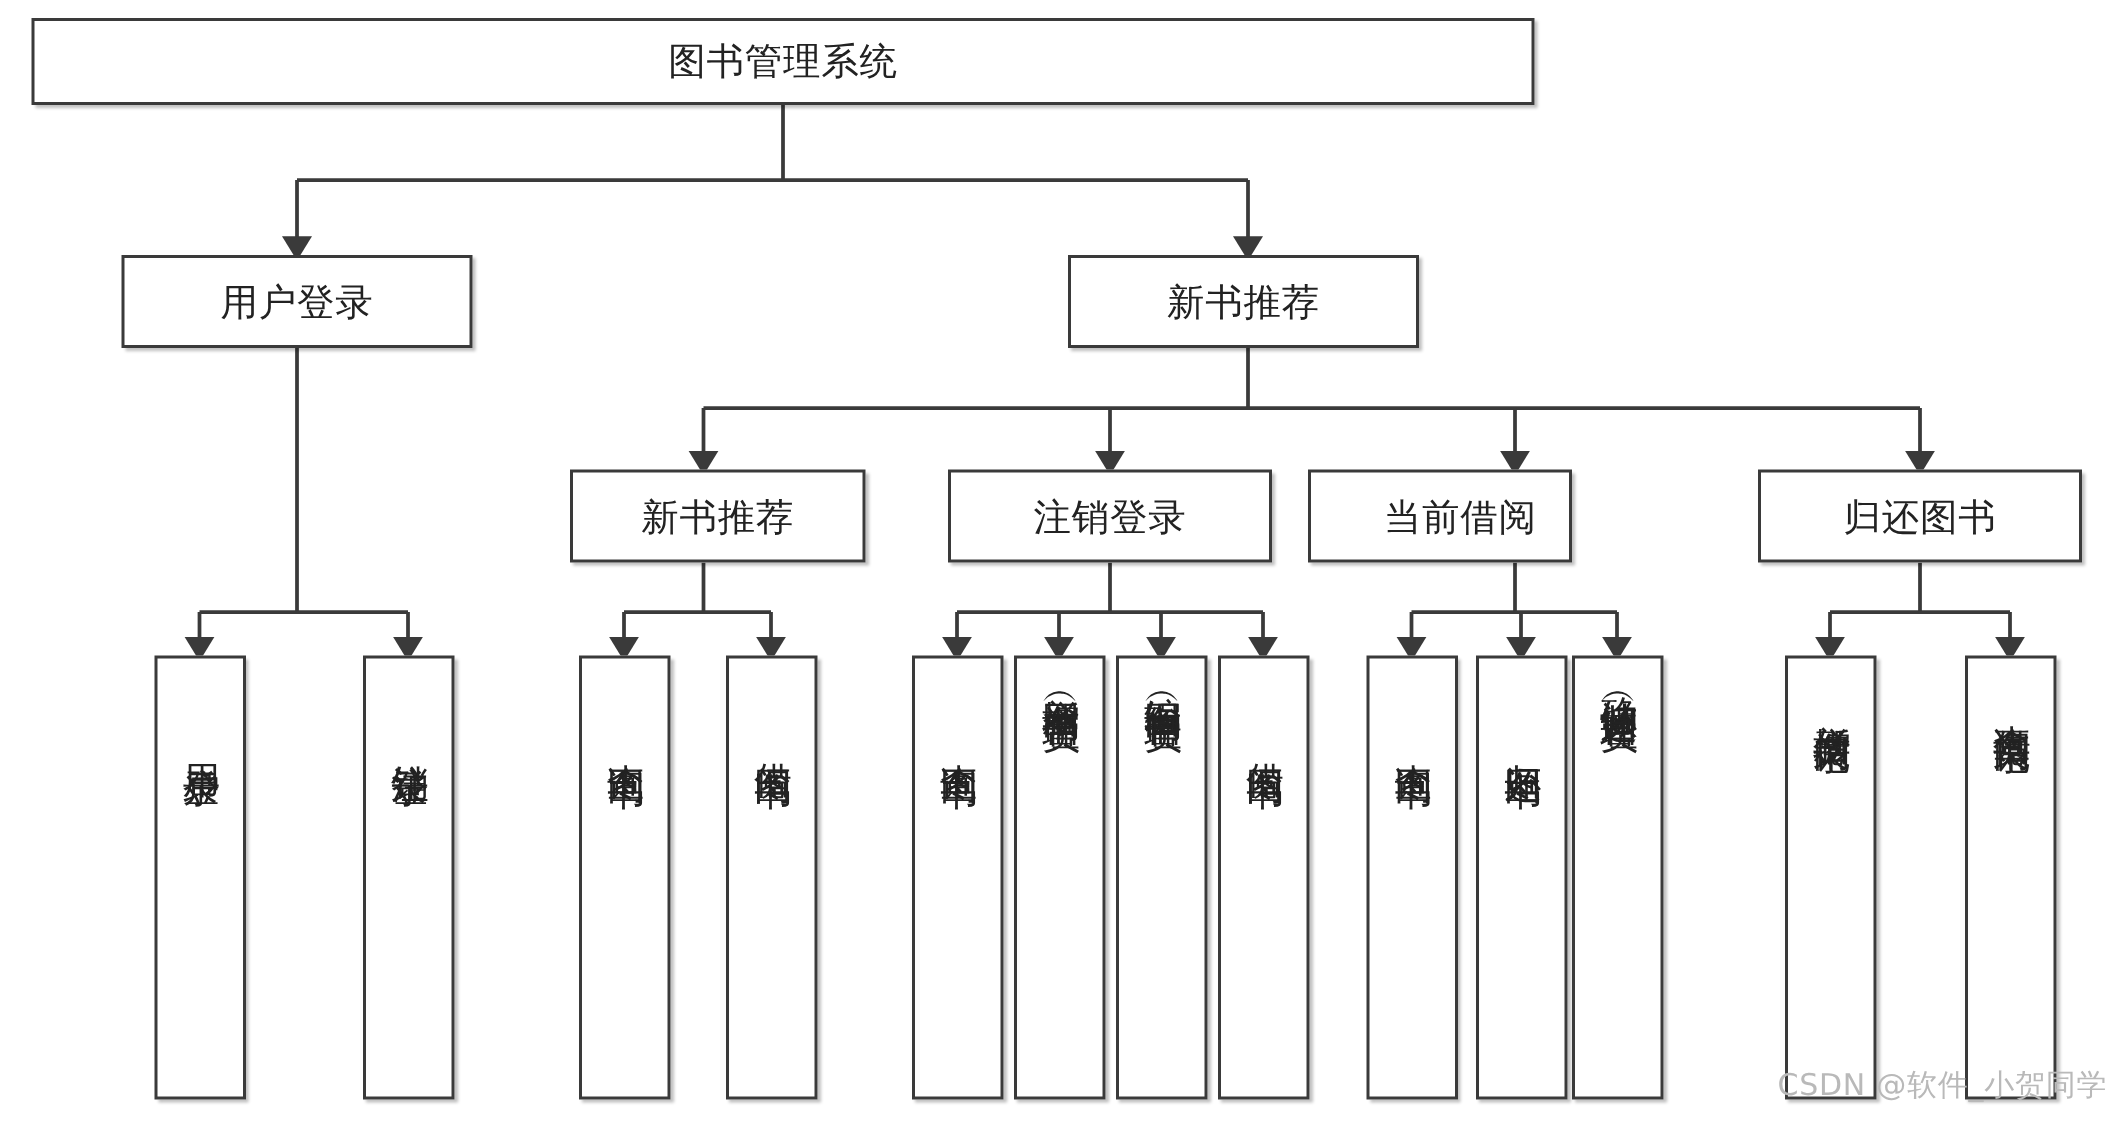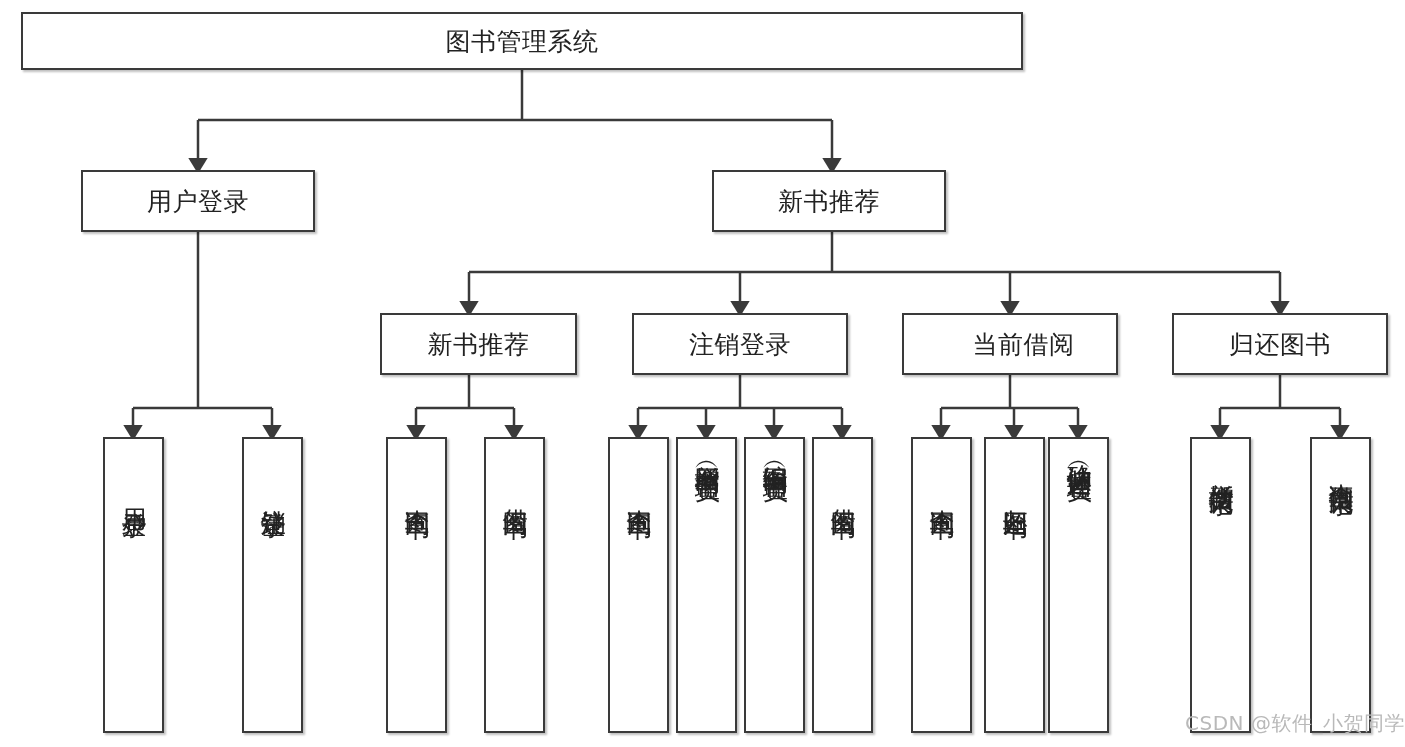--- a/index.html
+++ b/index.html
@@ -148,21 +148,21 @@
   <div class="node horizontal" style="left:712px; top:170px; width:234px; height:62px;">
     <span class="node-label">新书推荐</span>
   </div>
 
   <div class="node horizontal" style="left:380px; top:313px; width:197px; height:62px;">
     <span class="node-label">新书推荐</span>
   </div>
   <div class="node horizontal" style="left:632px; top:313px; width:216px; height:62px;">
     <span class="node-label">注销登录</span>
   </div>
-  <div class="node horizontal" style="left:902px; top:313px; width:216px; height:62px;padding-left:27px;">
+  <div class="node horizontal" style="left:872px; top:313px; width:176px; height:62px;padding-left:27px;">
     <span class="node-label">当前借阅</span>
   </div>
   <div class="node horizontal" style="left:1172px; top:313px; width:216px; height:62px;">
     <span class="node-label">归还图书</span>
   </div>
 
   <div class="node vertical mid" style="left:103px; top:437px; width:61px; height:296px;">
     <span class="node-label">用户登录</span>
   </div>
   <div class="node vertical mid" style="left:242px; top:437px; width:61px; height:296px;">

